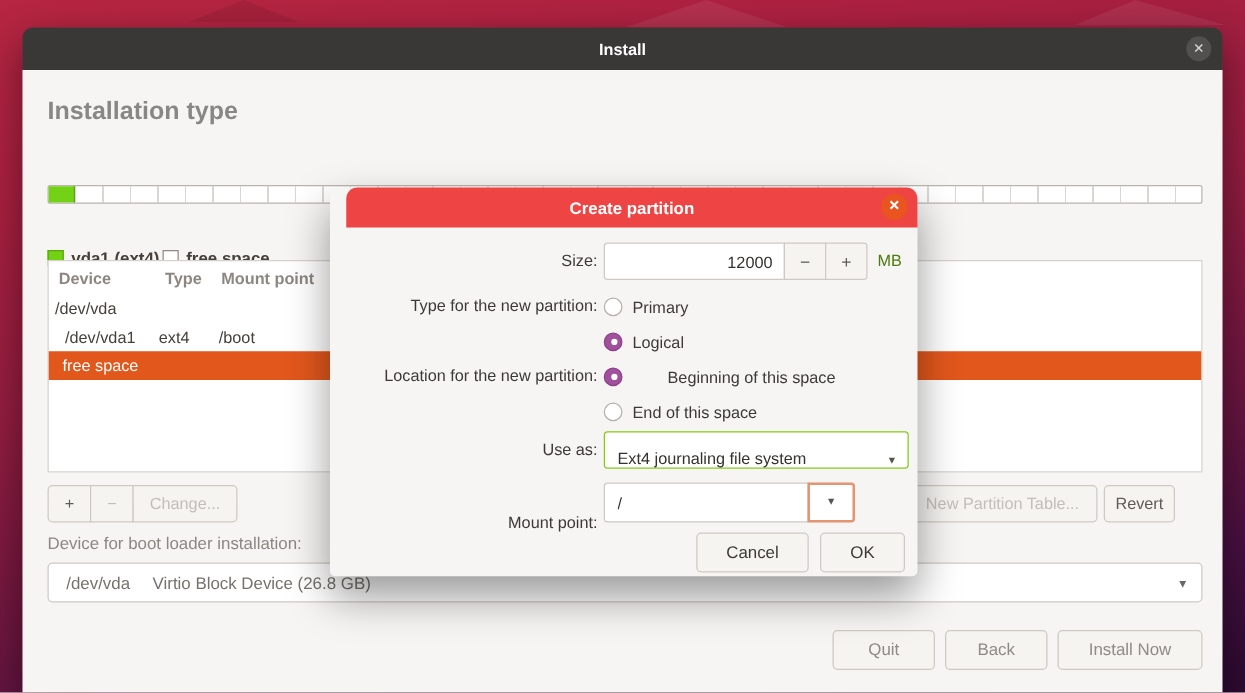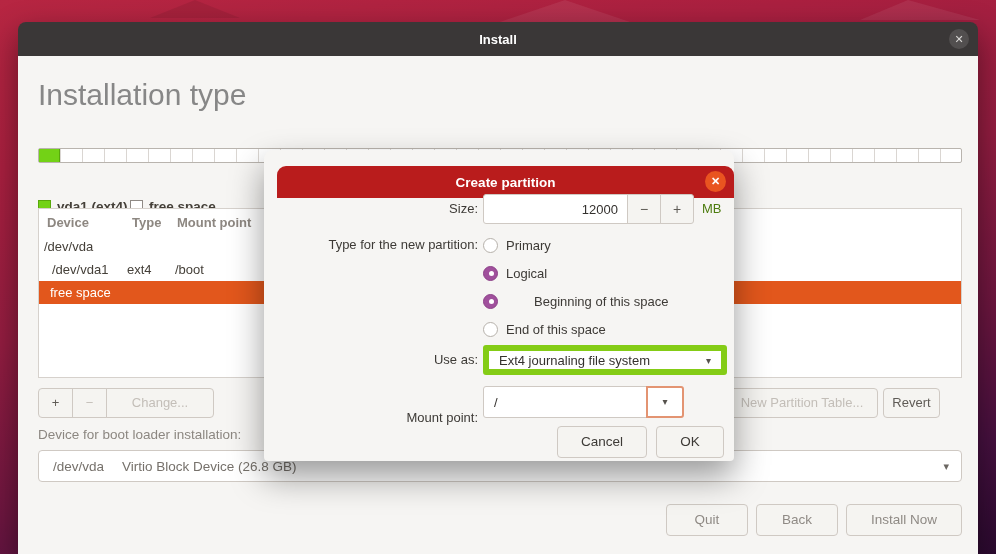--- a/index.html
+++ b/index.html
@@ -17,21 +17,21 @@
   
   .window { position:absolute; left:18px; top:22px; width:960px; height:532px;
     border-radius:8px 8px 0 0; box-shadow:0 12px 32px rgba(0,0,0,.45); }
   .titlebar { position:absolute; left:0; top:0; right:0; height:34px; background:#3a3737;
     border-radius:8px 8px 0 0; display:flex; align-items:center; justify-content:center; }
   .titlebar .wtitle { color:#fff; font-size:13px; font-weight:bold; }
   .wclose { position:absolute; right:9px; top:7px; width:20px; height:20px; border-radius:50%;
     background:#524f4f; color:#d9d7d5; font-size:11px; line-height:20px; text-align:center; cursor:default; }
   .content { position:absolute; left:0; top:34px; right:0; bottom:0; background:#f6f5f3; }
 
-  .heading { position:absolute; left:20px; top:22px; font-size:30px; font-weight:400; color:#878787; }
+  .heading { position:absolute; left:20px; top:22px; font-size:20px; font-weight:700; color:#878787; }
 
   
   .pbar { position:absolute; left:20px; top:92px; width:924px; height:15px; background:#fff;
     background-image:repeating-linear-gradient(to right,transparent 0 21px,#dad6d2 21px 22px);
     border:1px solid #b9b4ae; border-radius:2px; }
   .pseg { position:absolute; left:0; top:0; bottom:0; width:21px; background:#73d216; border-right:1px solid #58a80b; }
 
   
   .legend-item { position:absolute; top:110px;margin-top:33px; }
   .legend-item .lrow { display:flex; align-items:center; gap:6px; }
@@ -61,38 +61,38 @@
   .bootlabel { position:absolute; left:20px; top:371px; font-size:13.5px; color:#8c8781; }
   .bootcombo { position:absolute; left:20px; top:394px; width:924px; height:32px; background:#fff;
     border:1px solid #cfc9c3; border-radius:4px; display:flex; align-items:center; font-size:13.5px; color:#76716b; }
   .bootcombo .dev { margin-left:14px; }
   .bootcombo .desc { margin-left:18px; }
   .bootcombo .arrow { position:absolute; right:12px; color:#6b6762; font-size:11px; }
 
   
   .dialog { position:absolute; left:264px; top:150px; width:470px; height:311px; background:#f6f5f3;
     border-radius:9px 9px 4px 4px; box-shadow:0 16px 34px rgba(0,0,0,.4); z-index:10; }
-  .dtitlebar { position:absolute; left:0; top:16px; right:0; height:32px; background:#b91c1c;
+  .dtitlebar { position:absolute; left:0; top:0; right:0; height:32px; background:#ef4444;
     border-radius:9px 9px 0 0; display:flex; align-items:center; justify-content:center;margin-left:13px; }
   .dtitlebar .dtitle { color:#fff; font-size:13.5px; font-weight:bold; }
   .dclose { position:absolute; right:8px; top:5px; width:21px; height:21px; border-radius:50%;
     background:#e95420; color:#fff; font-size:11px; font-weight:bold; line-height:21px; text-align:center; }
   .dlabel { position:absolute; left:0; width:214px; text-align:right; font-size:13px; color:#3d3a36; }
   .dinput { position:absolute; background:#fff; border:1px solid #cfc9c3; font-size:13px; color:#34312e; }
   .spinbtn { position:absolute; width:34px; height:30px; background:#f5f4f1; border:1px solid #cfc9c3;
     font-size:14px; color:#5f5b56; text-align:center; line-height:28px; }
   .unit { position:absolute; left:438px; font-size:13px; color:#4d7c0f; }
   .radio-row { position:absolute; left:219px; height:22px; display:flex; align-items:center; gap:8px; }
   .radio { width:15px; height:15px; border-radius:50%; background:#fff; border:1px solid #b6b1ab; position:relative; }
   .radio.checked { background:#a0509c; border-color:#8d4189; }
   .radio.checked::after { content:""; position:absolute; left:4.5px; top:4.5px; width:5px; height:5px;
     border-radius:50%; background:#fff; }
   .rlabel { font-size:13px; color:#3d3a36; }
-  .combo { position:absolute; background:#fff; border:6px solid #84cc16; border-radius:3px;
-    display:flex; align-items:center; font-size:13px; color:#34312e; }
+  .combo { position:absolute; background:#fff; border:1px solid #84cc16; border-radius:3px;
+    display:flex; align-items:flex-end; font-size:13px; color:#34312e; }
   .combo .ctext { margin-left:10px; }
   .combo .arrow { position:absolute; right:10px; color:#56524d; font-size:10px; }
   .mount-arrow { position:absolute; left:382px; top:236px; width:38px; height:32px; background:#fff;
     border:2px solid #e39472; border-radius:0 3px 3px 0; color:#56524d; font-size:10px;
     text-align:center; line-height:28px; }
   .dbtn { position:absolute; top:276px; height:32px; background:#f5f4f1; border:1px solid #cfc9c3;
     border-radius:4px; font-size:13.5px; color:#3d3a36; text-align:center; line-height:30px; }
 </style>
 </head>
 <body>
@@ -143,21 +143,21 @@
         <span style="left:88px;">ext4</span>
         <span style="left:136px;">/boot</span>
       </div>
       <div class="trow selected">
         <span style="left:11px;">free space</span>
       </div>
     </div>
 
     <div class="btn tb first" style="left:20px; top:332px; width:35px; height:30px; line-height:28px;">+</div>
     <div class="btn tb dim" style="left:54px; top:332px; width:35px; height:30px; line-height:28px;">−</div>
-    <div class="btn tb last dim" style="left:88px; top:332px; width:108px; height:30px; line-height:28px;">Change...</div>
+    <div class="btn tb last dim" style="left:88px; top:332px; width:84px; height:30px; line-height:28px;">Change...</div>
 
     <div class="btn dim" style="left:708px; top:332px; width:152px; height:30px; line-height:28px; overflow:hidden; white-space:nowrap;">New Partition Table...</div>
     <div class="btn" style="left:865px; top:332px; width:57px; height:30px; line-height:28px;">Revert</div>
 
     <div class="bootlabel">Device for boot loader installation:</div>
     <div class="bootcombo">
       <span class="dev">/dev/vda</span>
       <span class="desc">Virtio Block Device (26.8 GB)</span>
       <span class="arrow">▾</span>
     </div>
@@ -183,20 +183,21 @@
   <div class="dlabel" style="top:84px; line-height:22px;">Type for the new partition:</div>
   <div class="radio-row" style="top:84px;">
     <span class="radio"></span>
     <span class="rlabel">Primary</span>
   </div>
   <div class="radio-row" style="top:112px;">
     <span class="radio checked"></span>
     <span class="rlabel">Logical</span>
   </div>
 
+  <div class="dlabel" style="top:140px; line-height:22px;">Location for the new partition:</div>
   <div class="radio-row" style="top:140px;gap:36px;">
     <span class="radio checked"></span>
     <span class="rlabel">Beginning of this space</span>
   </div>
   <div class="radio-row" style="top:168px;">
     <span class="radio"></span>
     <span class="rlabel">End of this space</span>
   </div>
 
   <div class="dlabel" style="top:195px; line-height:30px;">Use as:</div>

